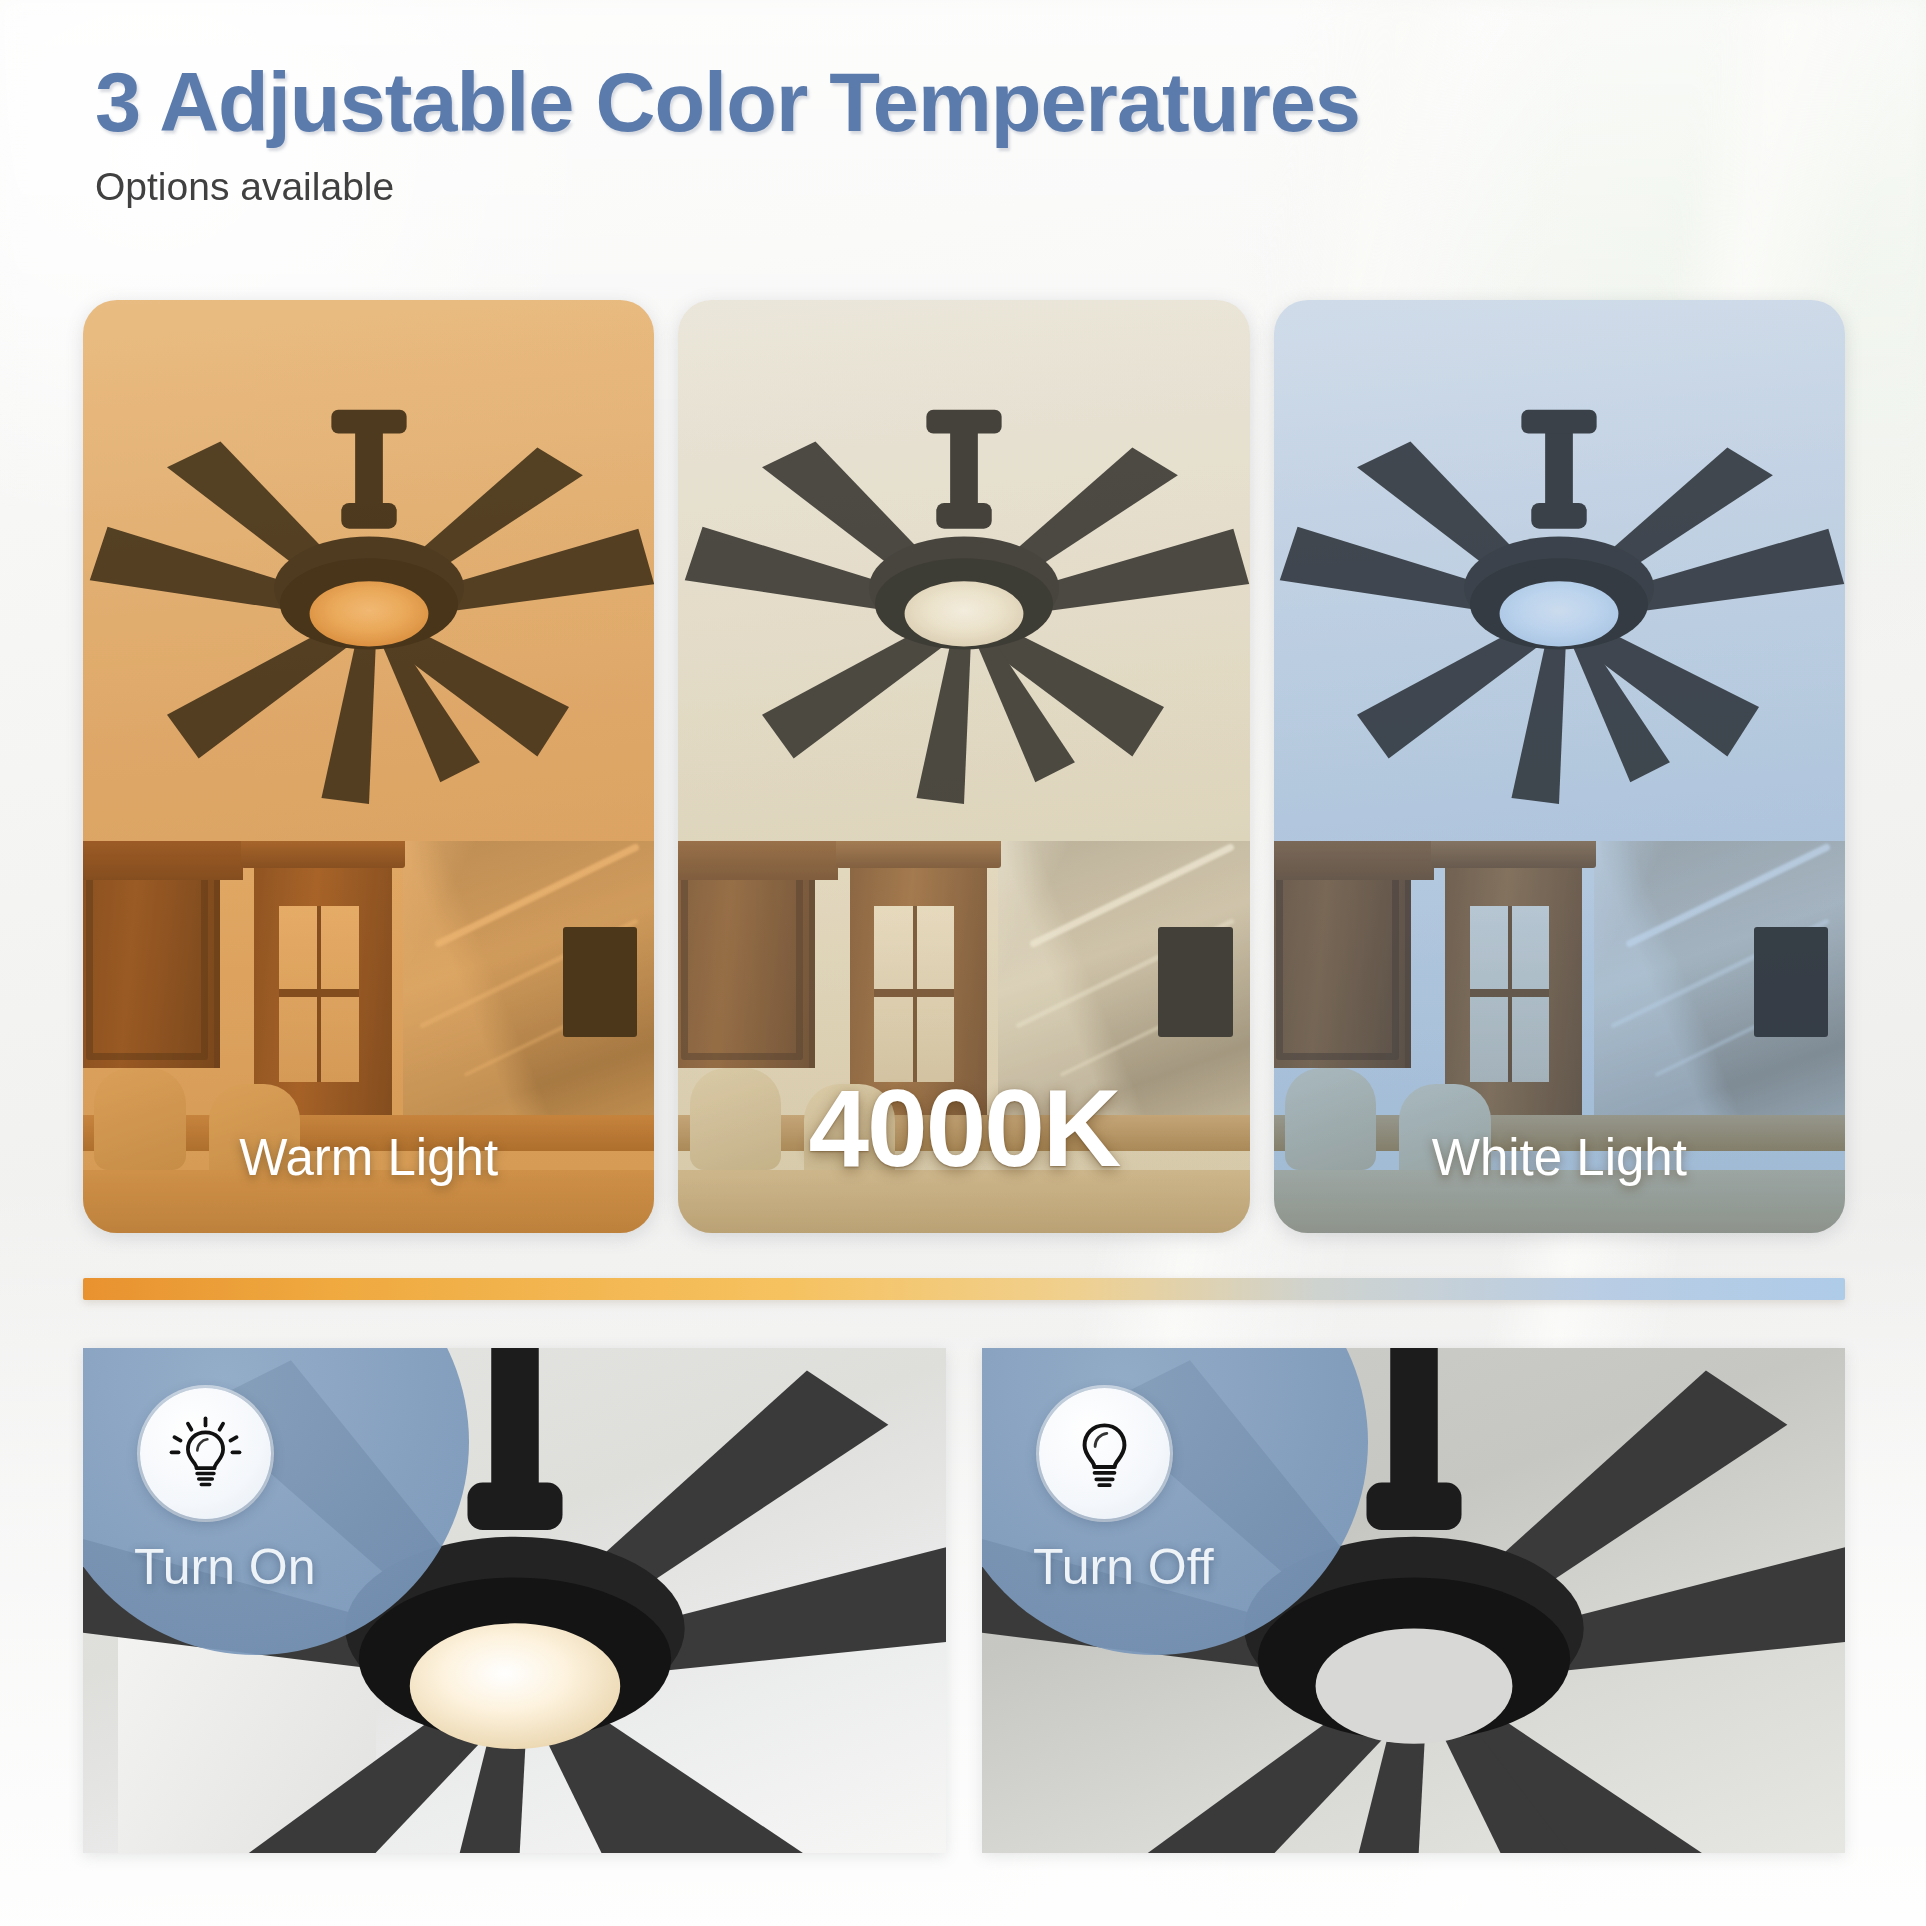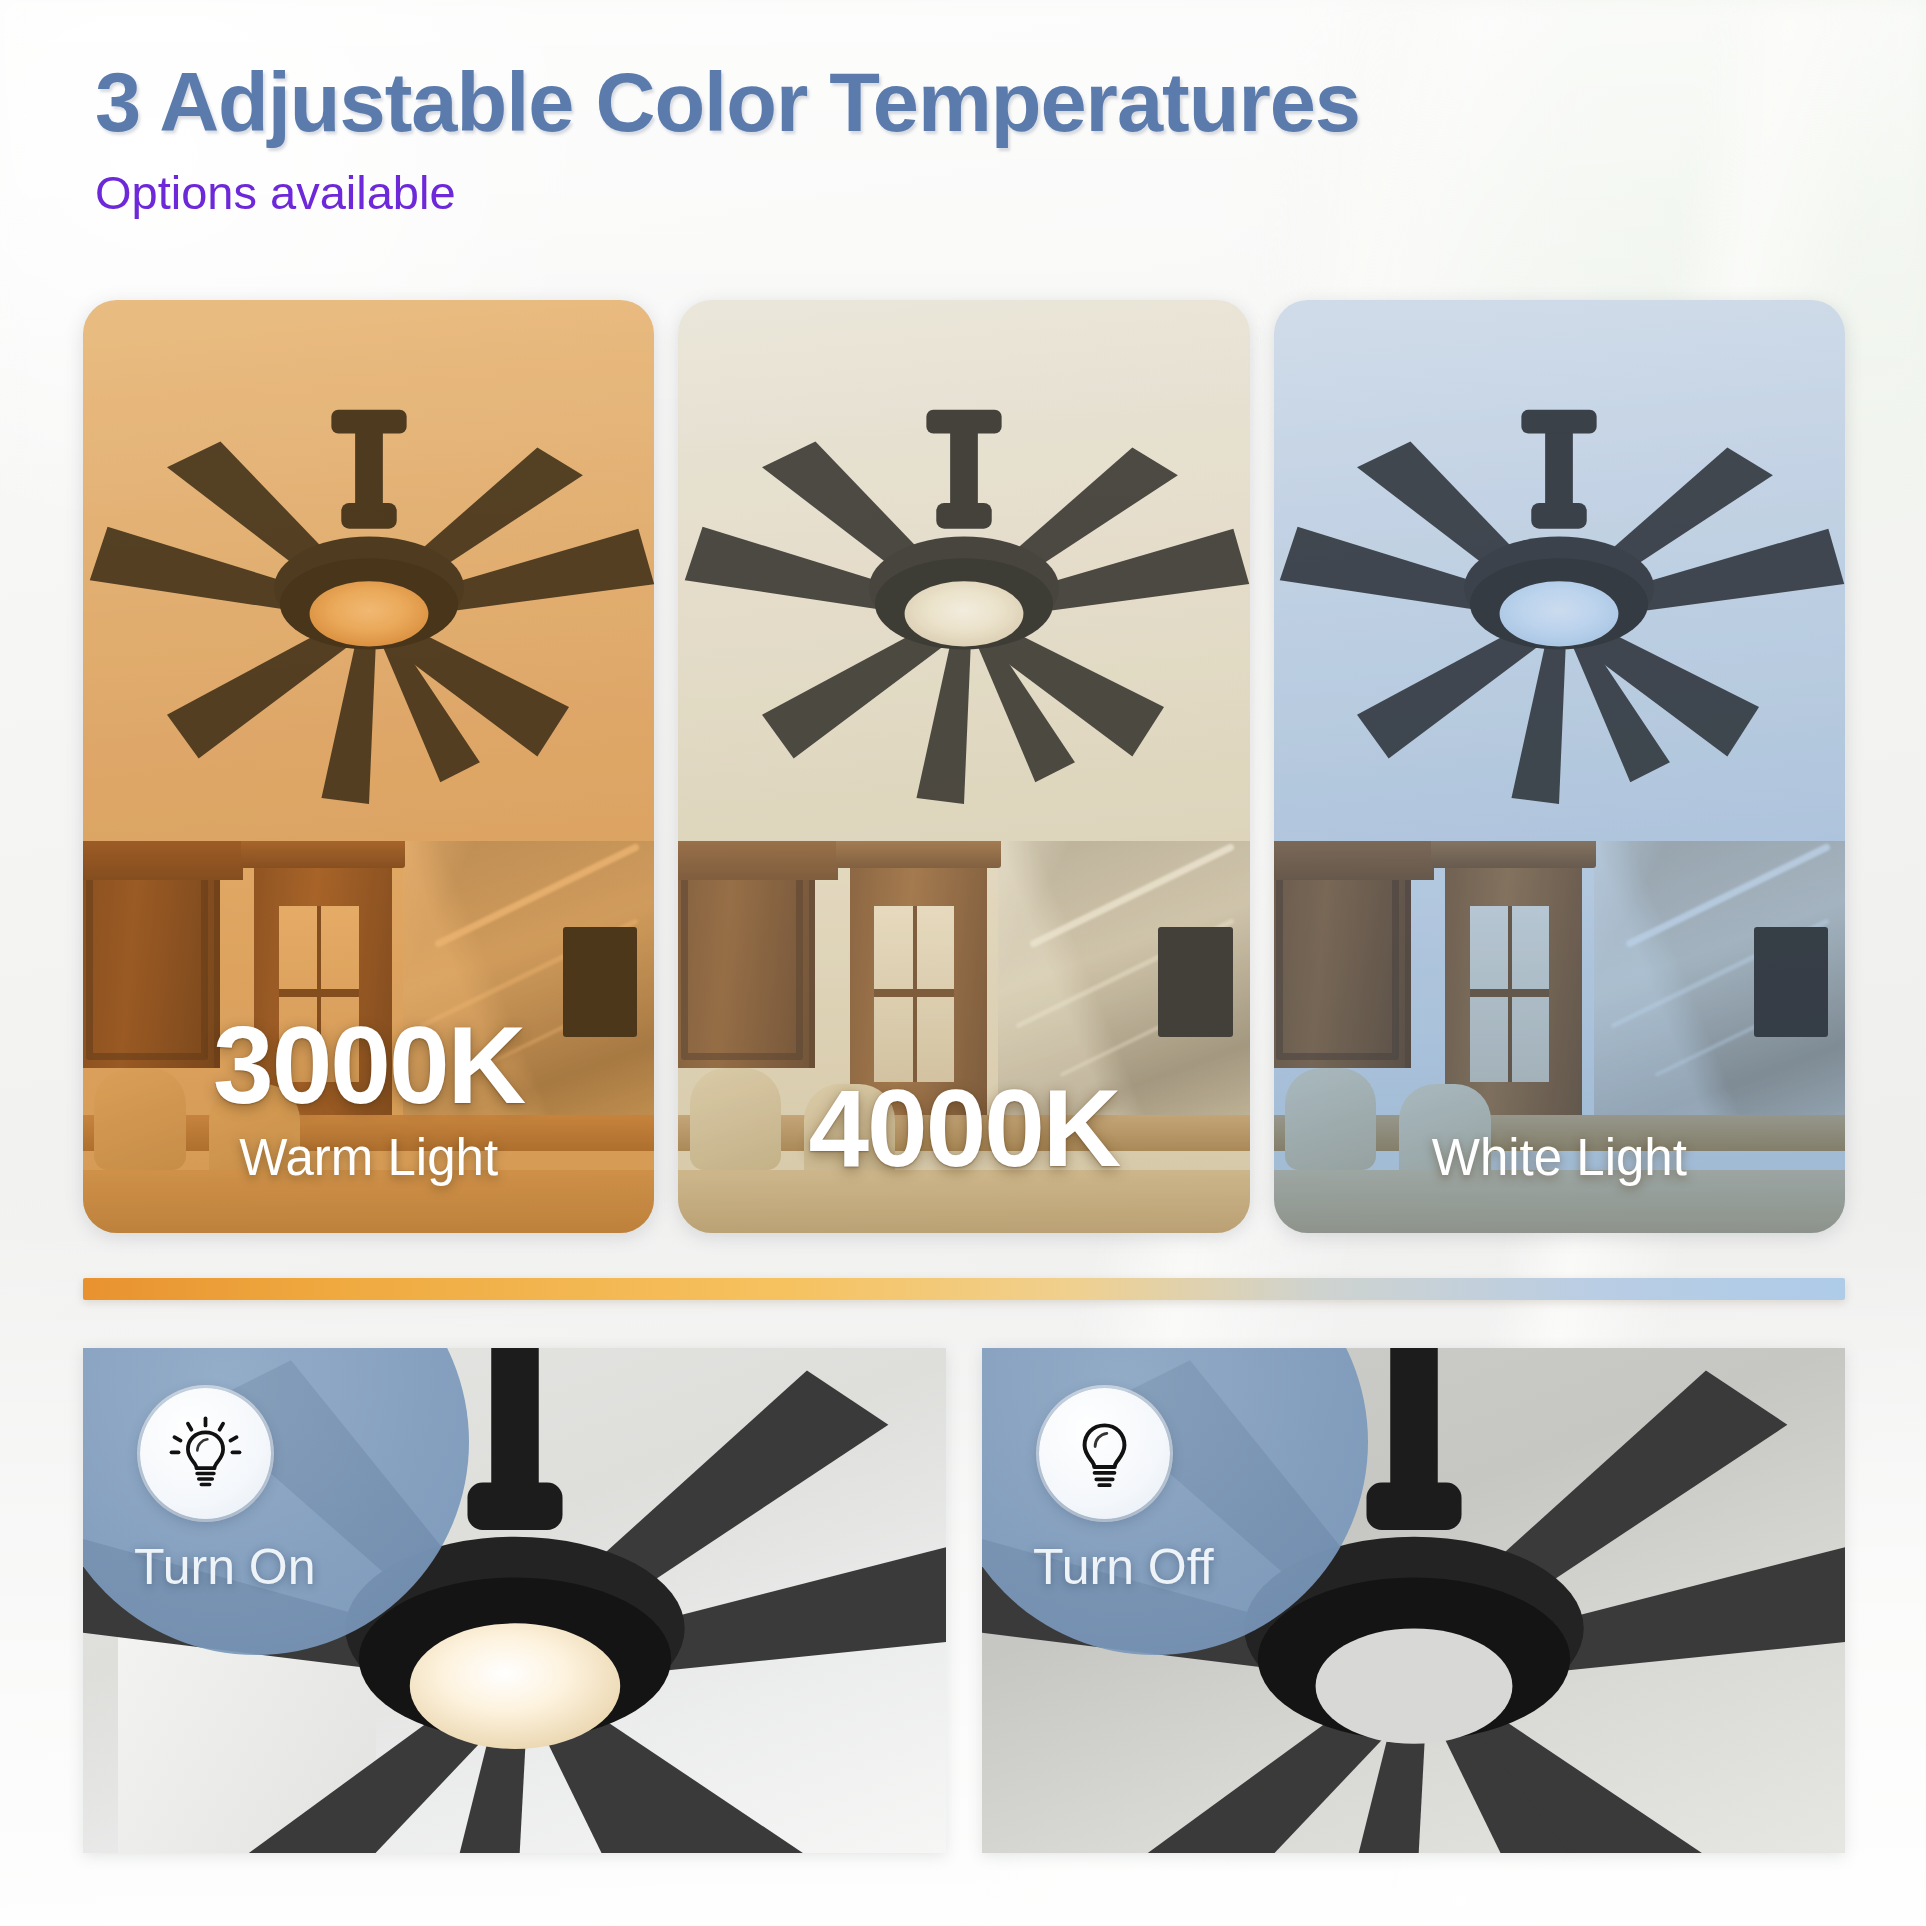--- a/index.html
+++ b/index.html
@@ -34,21 +34,21 @@
   
   #header{ position:absolute; left:95px; top:55px; }
   #title{
     font-size:83px; font-weight:700; letter-spacing:-1px;
     color:#5b7bad;
     text-shadow:2px 3px 3px rgba(120,130,150,.28);
     white-space:nowrap;
   }
   #subtitle{
     margin-top:14px;
-    font-size:47px; font-weight:400; color:#6d28d9; letter-spacing:0px;
+    font-size:39px; font-weight:400; color:#404040; letter-spacing:0px;
   }
 
   
   #card-row{
     position:absolute; left:83px; top:300px;
     width:1762px; height:933px;
     display:flex; gap:24px;
   }
   .temp-card{
     position:relative; flex:1 1 0; height:933px;
@@ -229,21 +229,20 @@
         <ellipse cx="300" cy="180" rx="96" ry="52" fill="#202020"></ellipse>
         <ellipse cx="300" cy="196" rx="90" ry="46" fill="#151515"></ellipse>
         <ellipse cx="300" cy="206" rx="60" ry="33" fill="url(#glow3000)"></ellipse>
       </svg>
     </div>
 
     <div class="wash"></div>
     <div class="wash-add"></div>
 
     <div class="card-label">
-      <div class="kelvin">3000K</div>
       <div class="lightname">Warm Light</div>
     </div>
   </div>
 
   <div class="temp-card card-4000">
     <div class="scene">
       <div class="ceiling" style="background:linear-gradient(175deg,#f2efe9,#e7e3da);"></div>
       <div class="room">
         <div class="wall" style="background:linear-gradient(180deg,#efeae0,#e3ddd1);"></div>
         <div class="upper-wood"></div>

